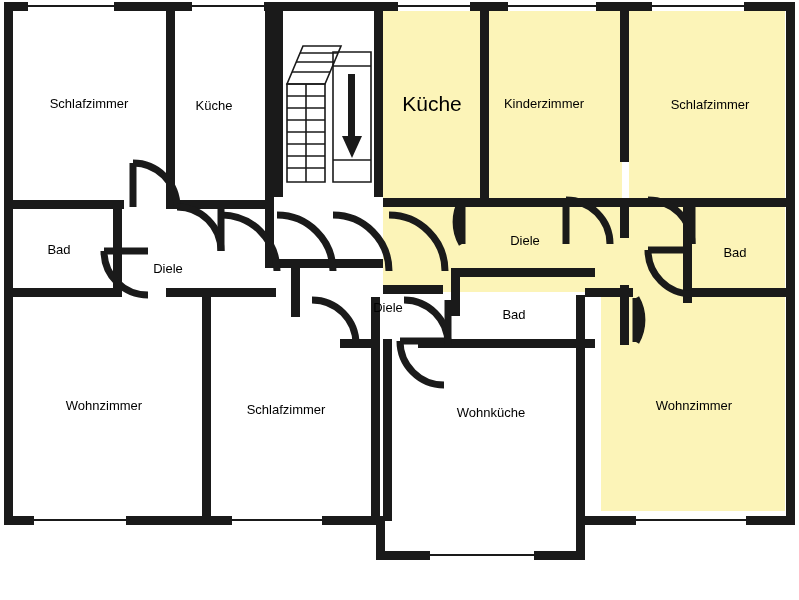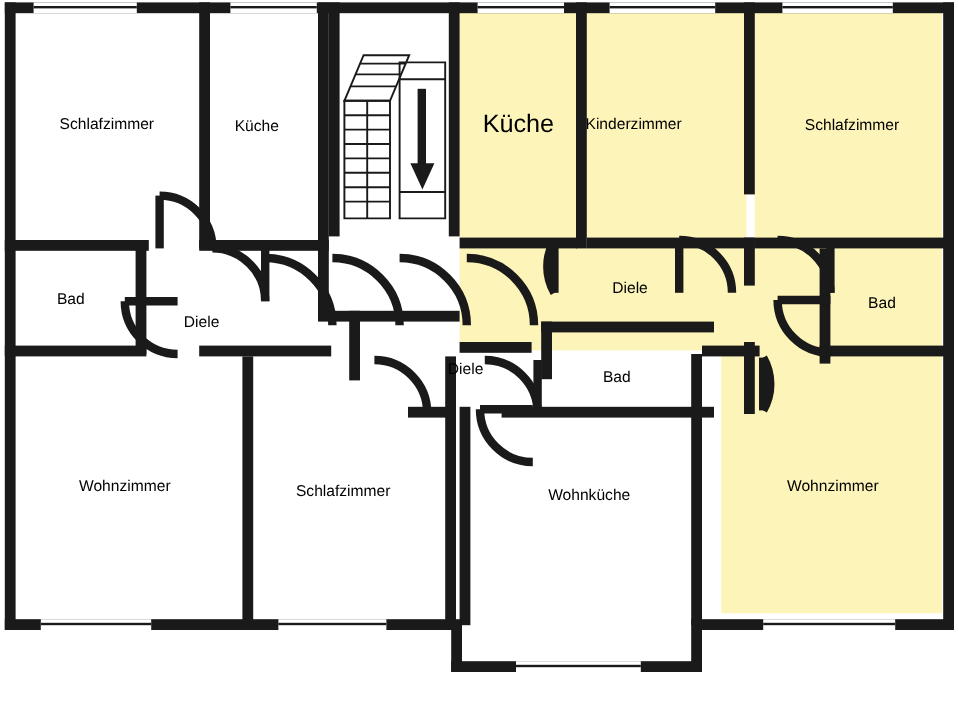--- a/index.html
+++ b/index.html
@@ -169,19 +169,19 @@
   <div class="label" style="left:89px;top:103px;">Schlafzimmer</div>
   <div class="label" style="left:214px;top:105px;">Küche</div>
   <div class="label" style="left:59px;top:249px;">Bad</div>
   <div class="label" style="left:168px;top:268px;">Diele</div>
   <div class="label" style="left:104px;top:405px;">Wohnzimmer</div>
   <div class="label" style="left:286px;top:409px;">Schlafzimmer</div>
   <div class="label" style="left:388px;top:307px;">Diele</div>
   <div class="label" style="left:514px;top:314px;">Bad</div>
   <div class="label" style="left:491px;top:412px;">Wohnküche</div>
   <div class="label big" style="left:432px;top:104px;">Küche</div>
-  <div class="label" style="left:528px;top:103px;">Kinderzimmer</div>
+  <div class="label" style="left:544px;top:103px;">Kinderzimmer</div>
   <div class="label" style="left:710px;top:104px;">Schlafzimmer</div>
   <div class="label" style="left:525px;top:240px;">Diele</div>
   <div class="label" style="left:735px;top:252px;">Bad</div>
   <div class="label" style="left:694px;top:405px;">Wohnzimmer</div>
 
 </div>
 
 </body></html>

